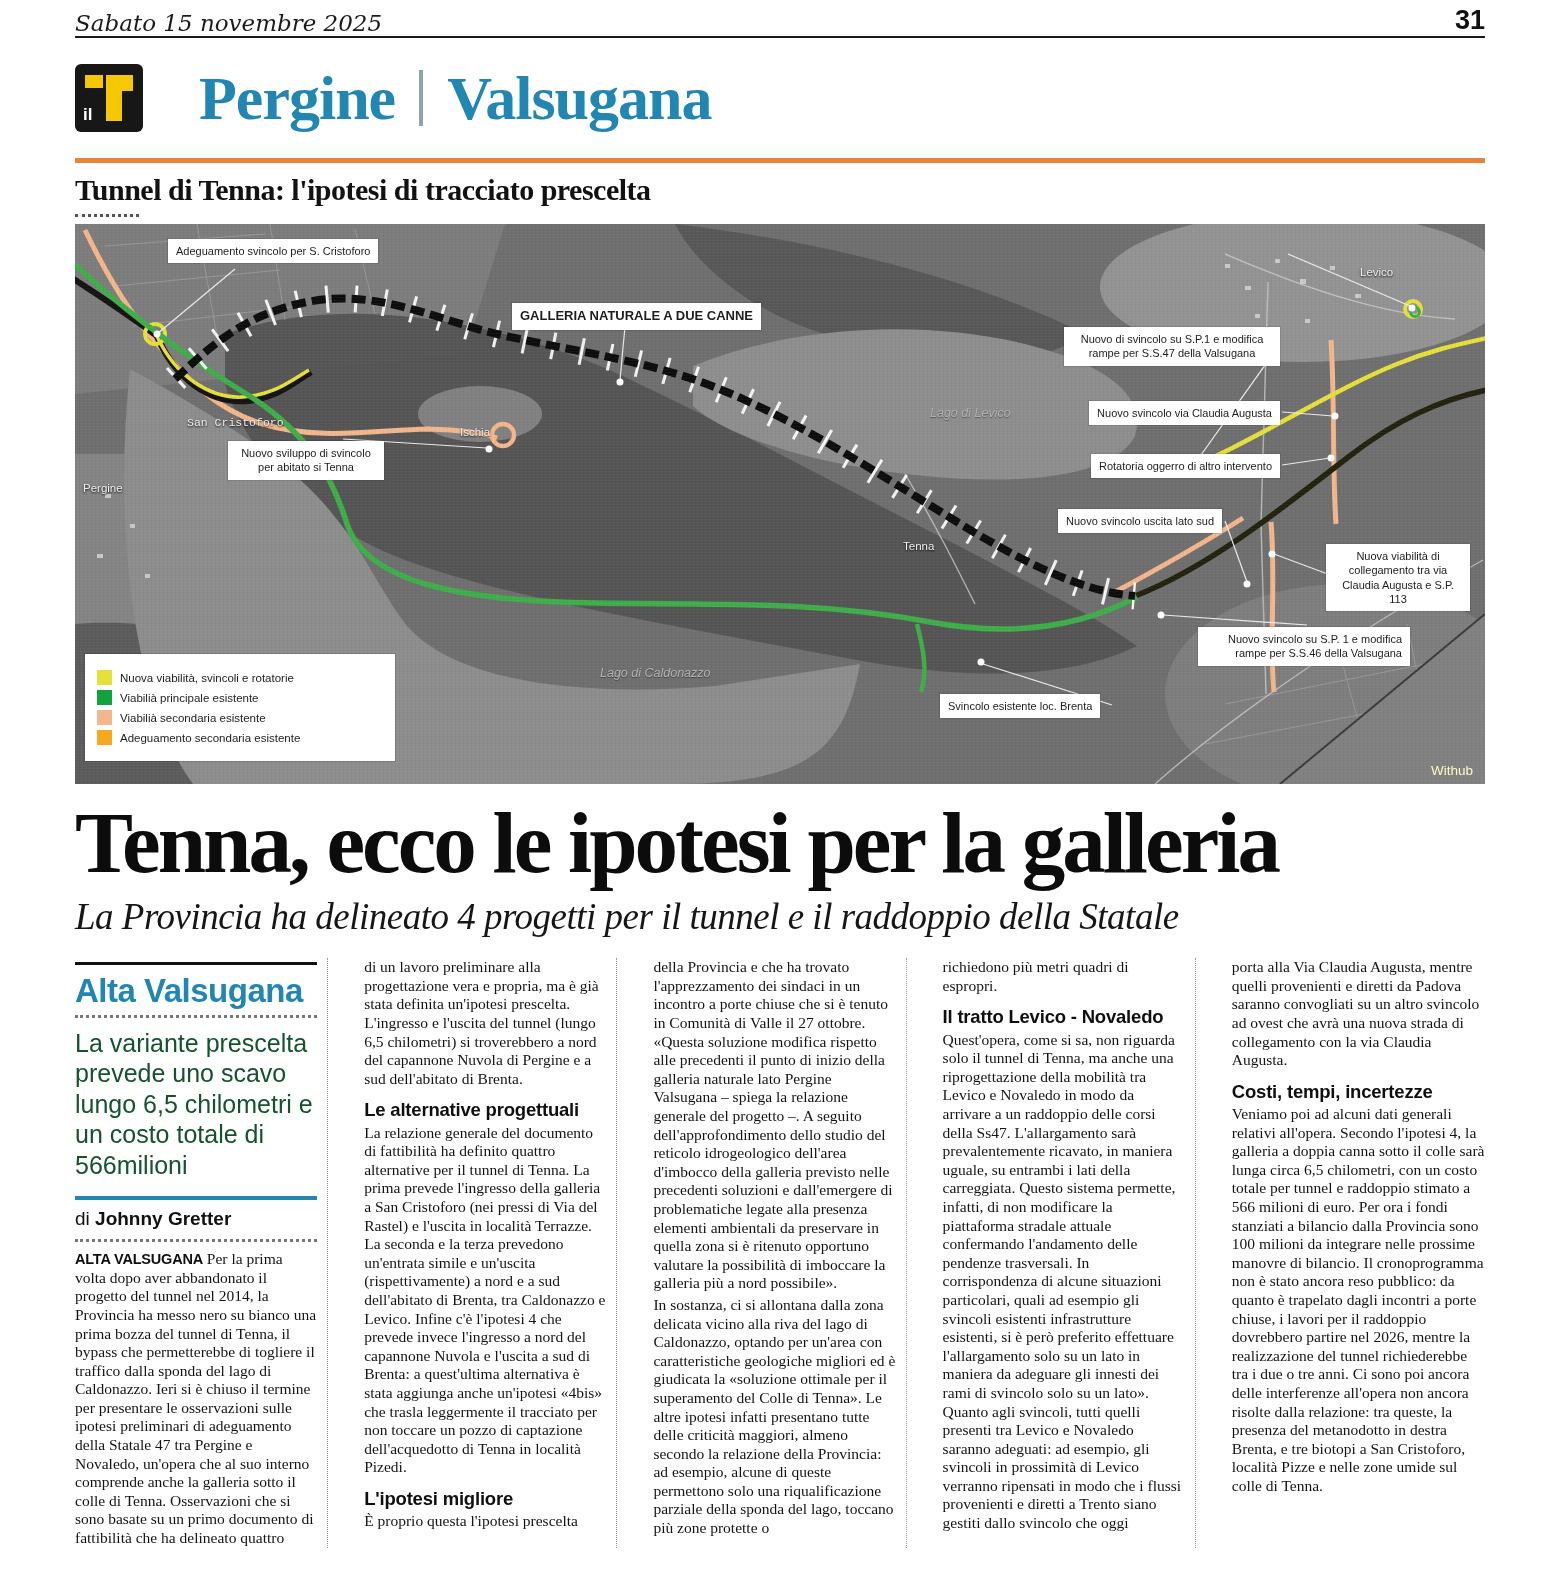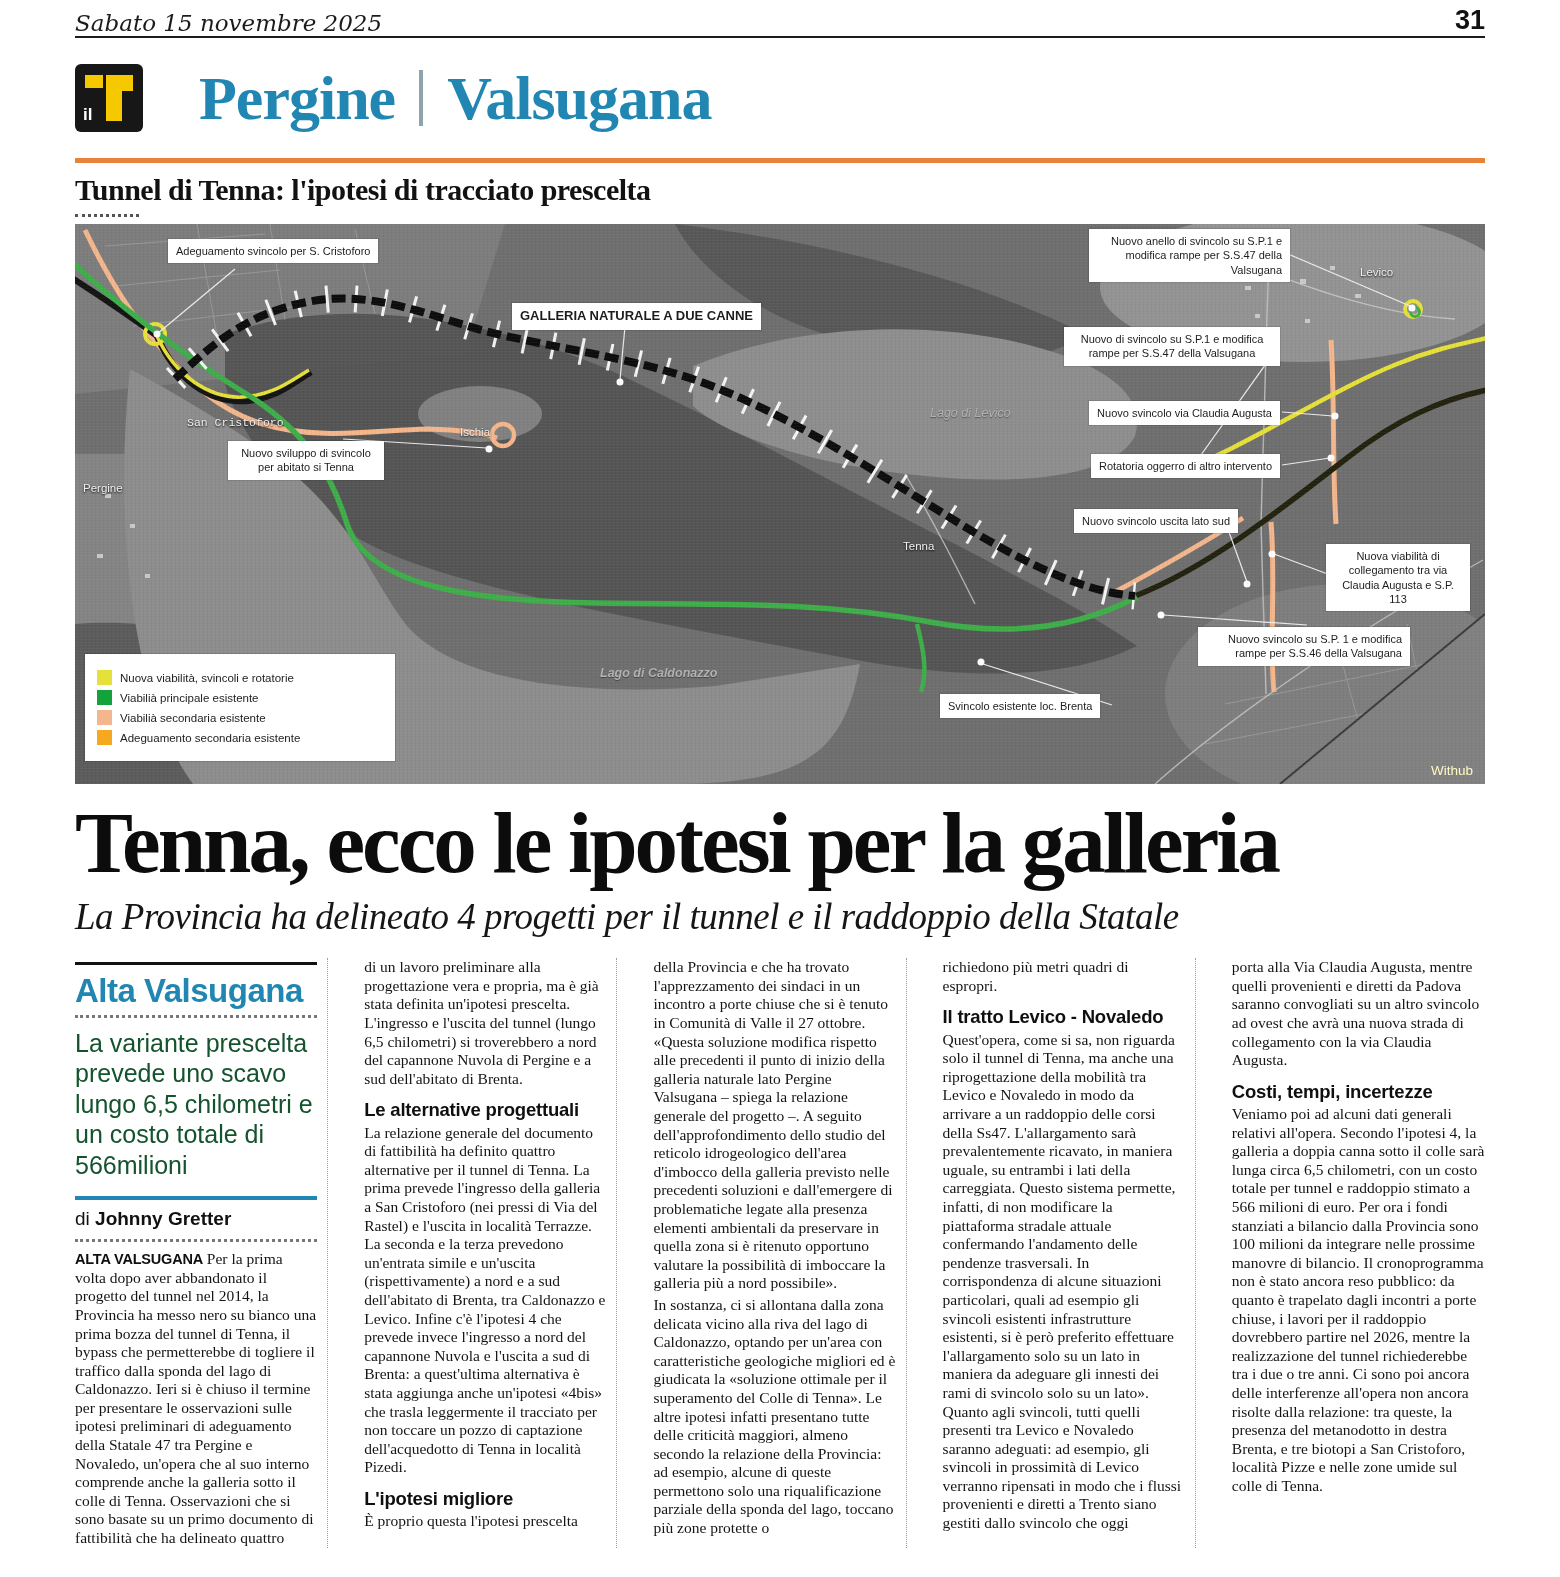--- a/index.html
+++ b/index.html
@@ -230,37 +230,36 @@
           <circle cx="414" cy="225" r="3.5"></circle>
         </g>
 
         <polygon points="1410,390 1410,560 1205,560" fill="#818181"></polygon>
         <line x1="1205" y1="560" x2="1410" y2="390" stroke="#3b3b3b" stroke-width="2"></line>
       </svg>
       <div class="map-grain"></div>
 
       <div class="callout nowrap" style="left:93px;top:15px;">Adeguamento svincolo per S. Cristoforo</div>
       <div class="callout nowrap c-bold" style="left:437px;top:79px;">GALLERIA NATURALE A DUE CANNE</div>
-      <div class="callout t-right" style="right:195px;top:5px;width:185px;">Nuovo anello di svincolo su S.P.1 e modifica rampe per S.S.47 della Valsugana</div>
       <div class="callout t-center" style="right:205px;top:103px;width:200px;">Nuovo di svincolo su S.P.1 e modifica rampe per S.S.47 della Valsugana</div>
       <div class="callout nowrap" style="right:205px;top:177px;">Nuovo svincolo via Claudia Augusta</div>
       <div class="callout nowrap" style="right:205px;top:230px;">Rotatoria oggerro di altro intervento</div>
-      <div class="callout nowrap" style="right:247px;top:285px;">Nuovo svincolo uscita lato sud</div>
+      <div class="callout nowrap" style="right:263px;top:285px;">Nuovo svincolo uscita lato sud</div>
       <div class="callout t-center" style="right:15px;top:320px;width:128px;">Nuova viabilità di collegamento tra via Claudia Augusta e S.P. 113</div>
       <div class="callout t-center" style="right:75px;top:403px;width:196px;text-align:right;">Nuovo svincolo su S.P. 1 e modifica rampe per S.S.46 della Valsugana</div>
       <div class="callout nowrap" style="left:865px;top:470px;">Svincolo esistente loc. Brenta</div>
       <div class="callout t-center" style="left:153px;top:217px;width:140px;">Nuovo sviluppo di svincolo per abitato si Tenna</div>
 
       <div class="place" style="left:8px;top:258px;">Pergine</div>
       <div class="place" style="left:112px;top:192px;font-family:Liberation Mono, monospace;">San Cristoforo</div>
       <div class="place" style="left:385px;top:202px;">Ischia</div>
       <div class="place" style="left:828px;top:316px;">Tenna</div>
       <div class="place" style="left:1285px;top:42px;">Levico</div>
       <div class="lakename" style="left:855px;top:182px;">Lago di Levico</div>
-      <div class="lakename" style="left:525px;top:442px;font-weight:bold;">Lago di Caldonazzo</div>
+      <div class="lakename" style="left:525px;top:442px;">Lago di Caldonazzo</div>
       <div class="watermark">Withub</div>
 
       <div class="legend">
         <div class="legend-row">
           <span class="sw sw0"></span>
           <span class="lab">Nuova viabilità, svincoli e rotatorie</span>
         </div>
         <div class="legend-row">
           <span class="sw sw1"></span>
           <span class="lab">Viabilià principale esistente</span>

